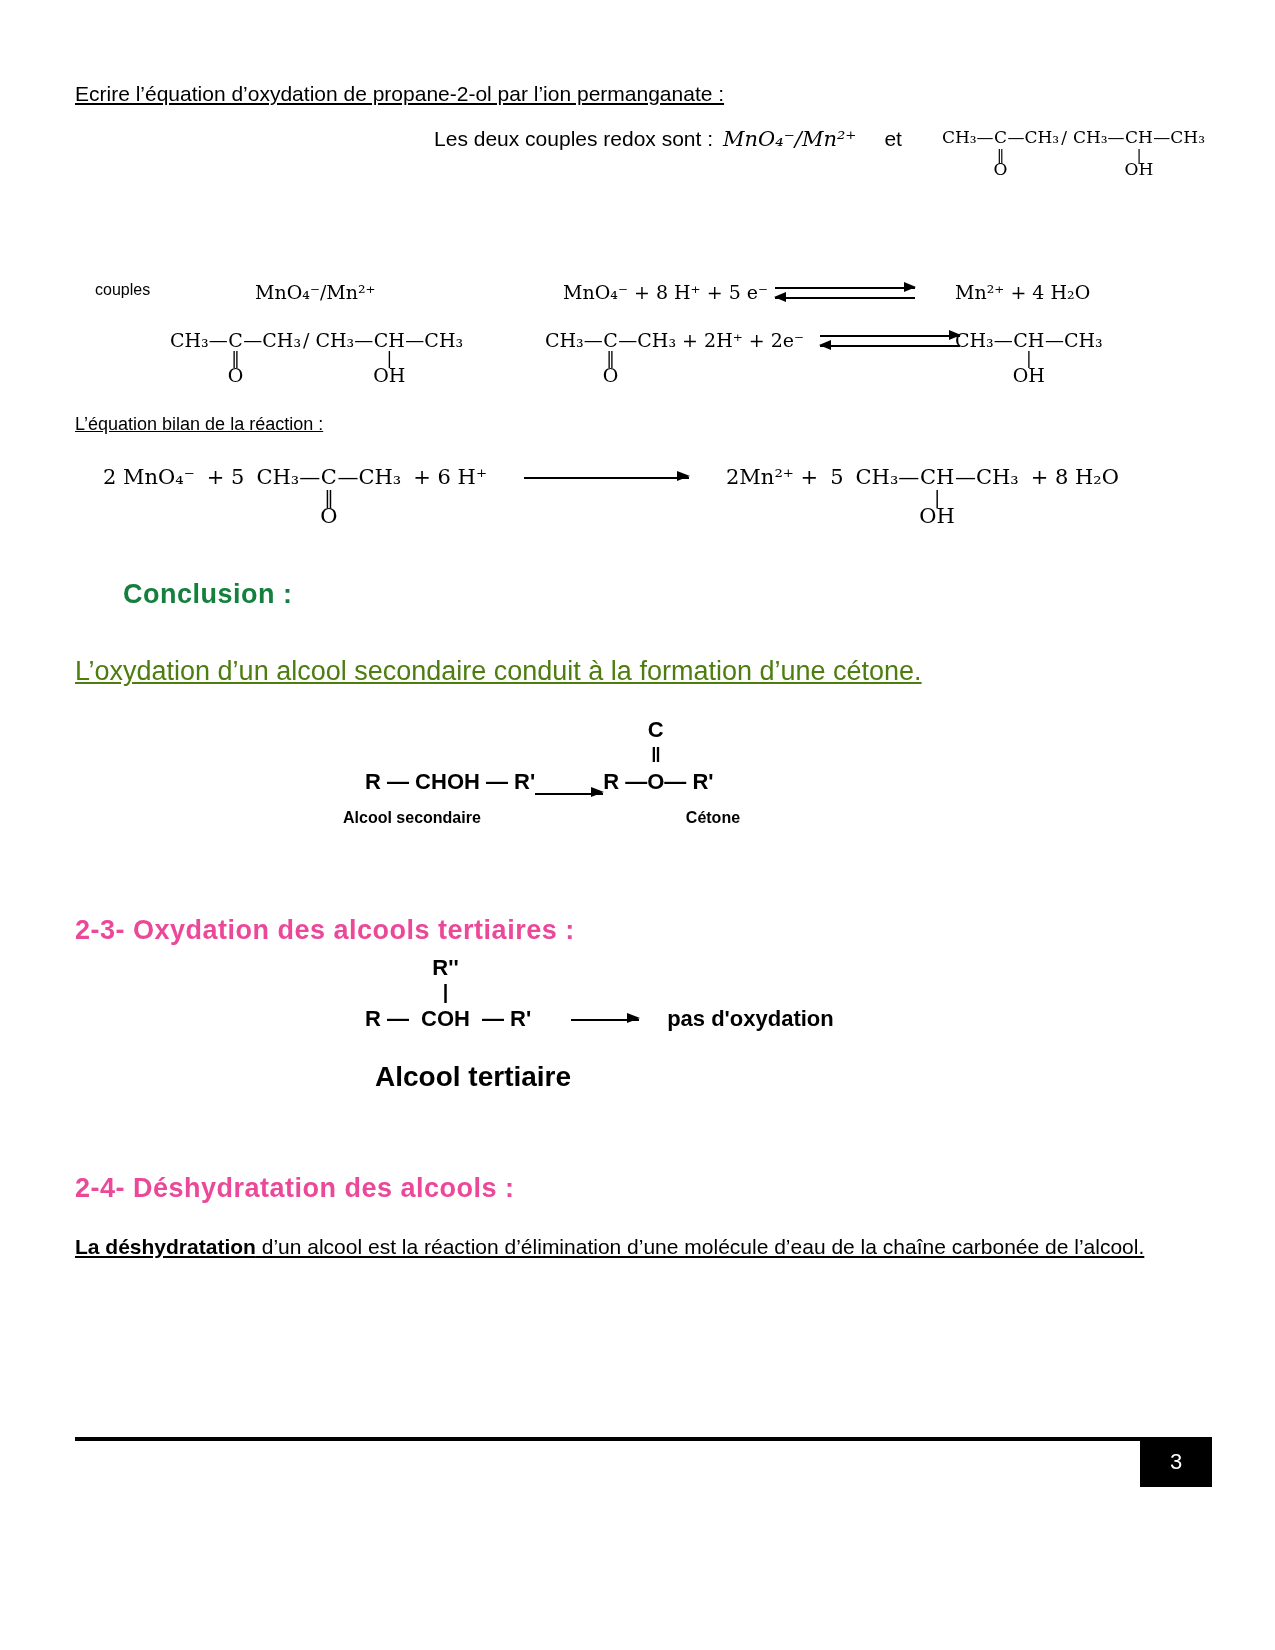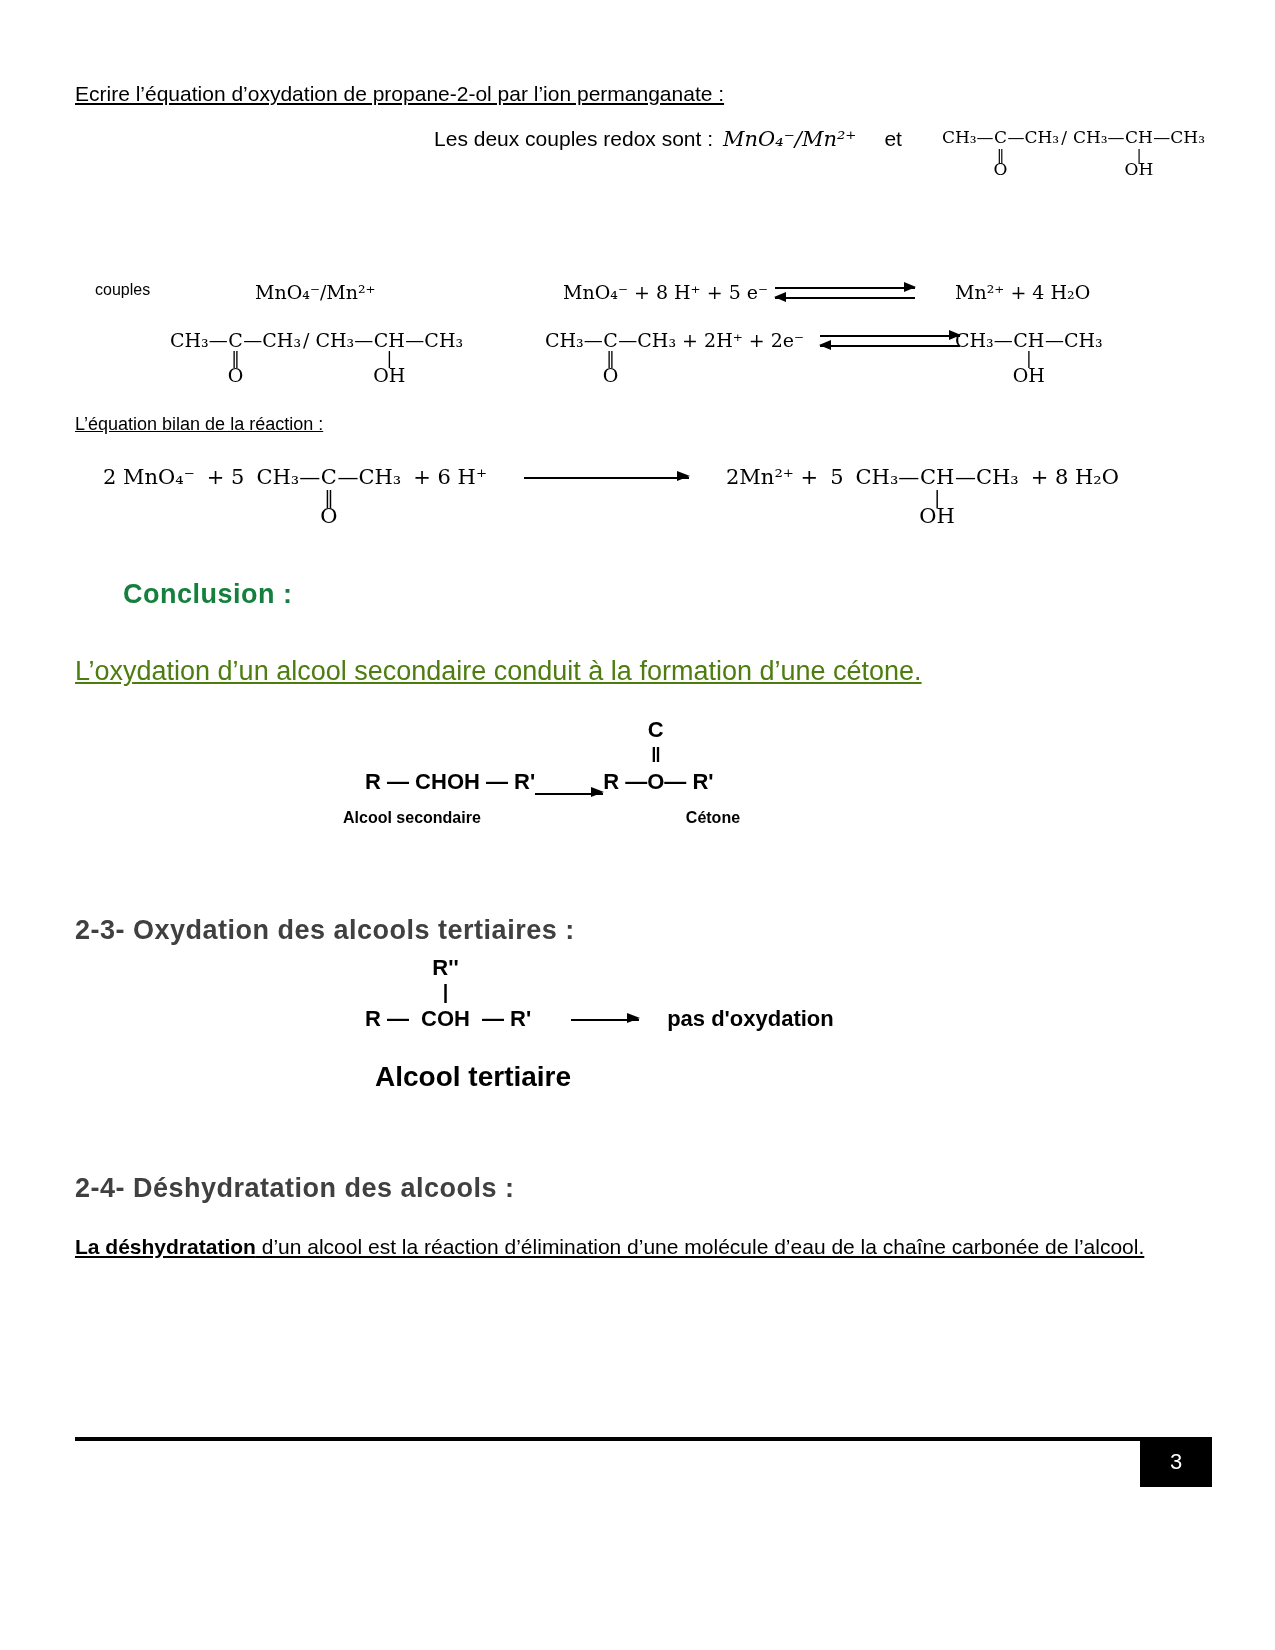--- a/index.html
+++ b/index.html
@@ -43,21 +43,21 @@
   .bilanrow { display:flex; align-items:flex-start; gap:12px; margin-top:28px; margin-left:28px;
     font-family:"DejaVu Serif", serif; font-size:21px; }
   .longarrow { position:relative; height:2px; background:#000; width:165px; margin-top:13px; }
   .longarrow::after { content:""; position:absolute; right:-1px; top:-6px; width:0; height:0;
     border-left:13px solid #000; border-top:5px solid transparent; border-bottom:5px solid transparent; }
   .bilanrow .longarrow { margin-left:25px; margin-right:25px; }
 
   
   .heading { font-size:27px; font-weight:bold; letter-spacing:0.5px; }
   .h-purple { color:#15803d; margin-top:52px;margin-left:48px; }
-  .h-cyan { color:#404040; }
+  .h-cyan { color:#ec4899; }
   .bluetext { color:#4d7c0f; font-size:27px; margin-top:44px; }
 
   
   .diagrow { display:flex; align-items:flex-end; margin-left:290px; margin-top:26px;
     font-weight:bold; font-size:22px; }
   .dg { white-space:pre; line-height:1.25; }
   .arrow70 { width:68px; margin-top:13px; }
   .labelrow { display:flex; margin-top:14px; font-weight:bold; font-size:16px; }
 
   .s23h { margin-top:88px; }

